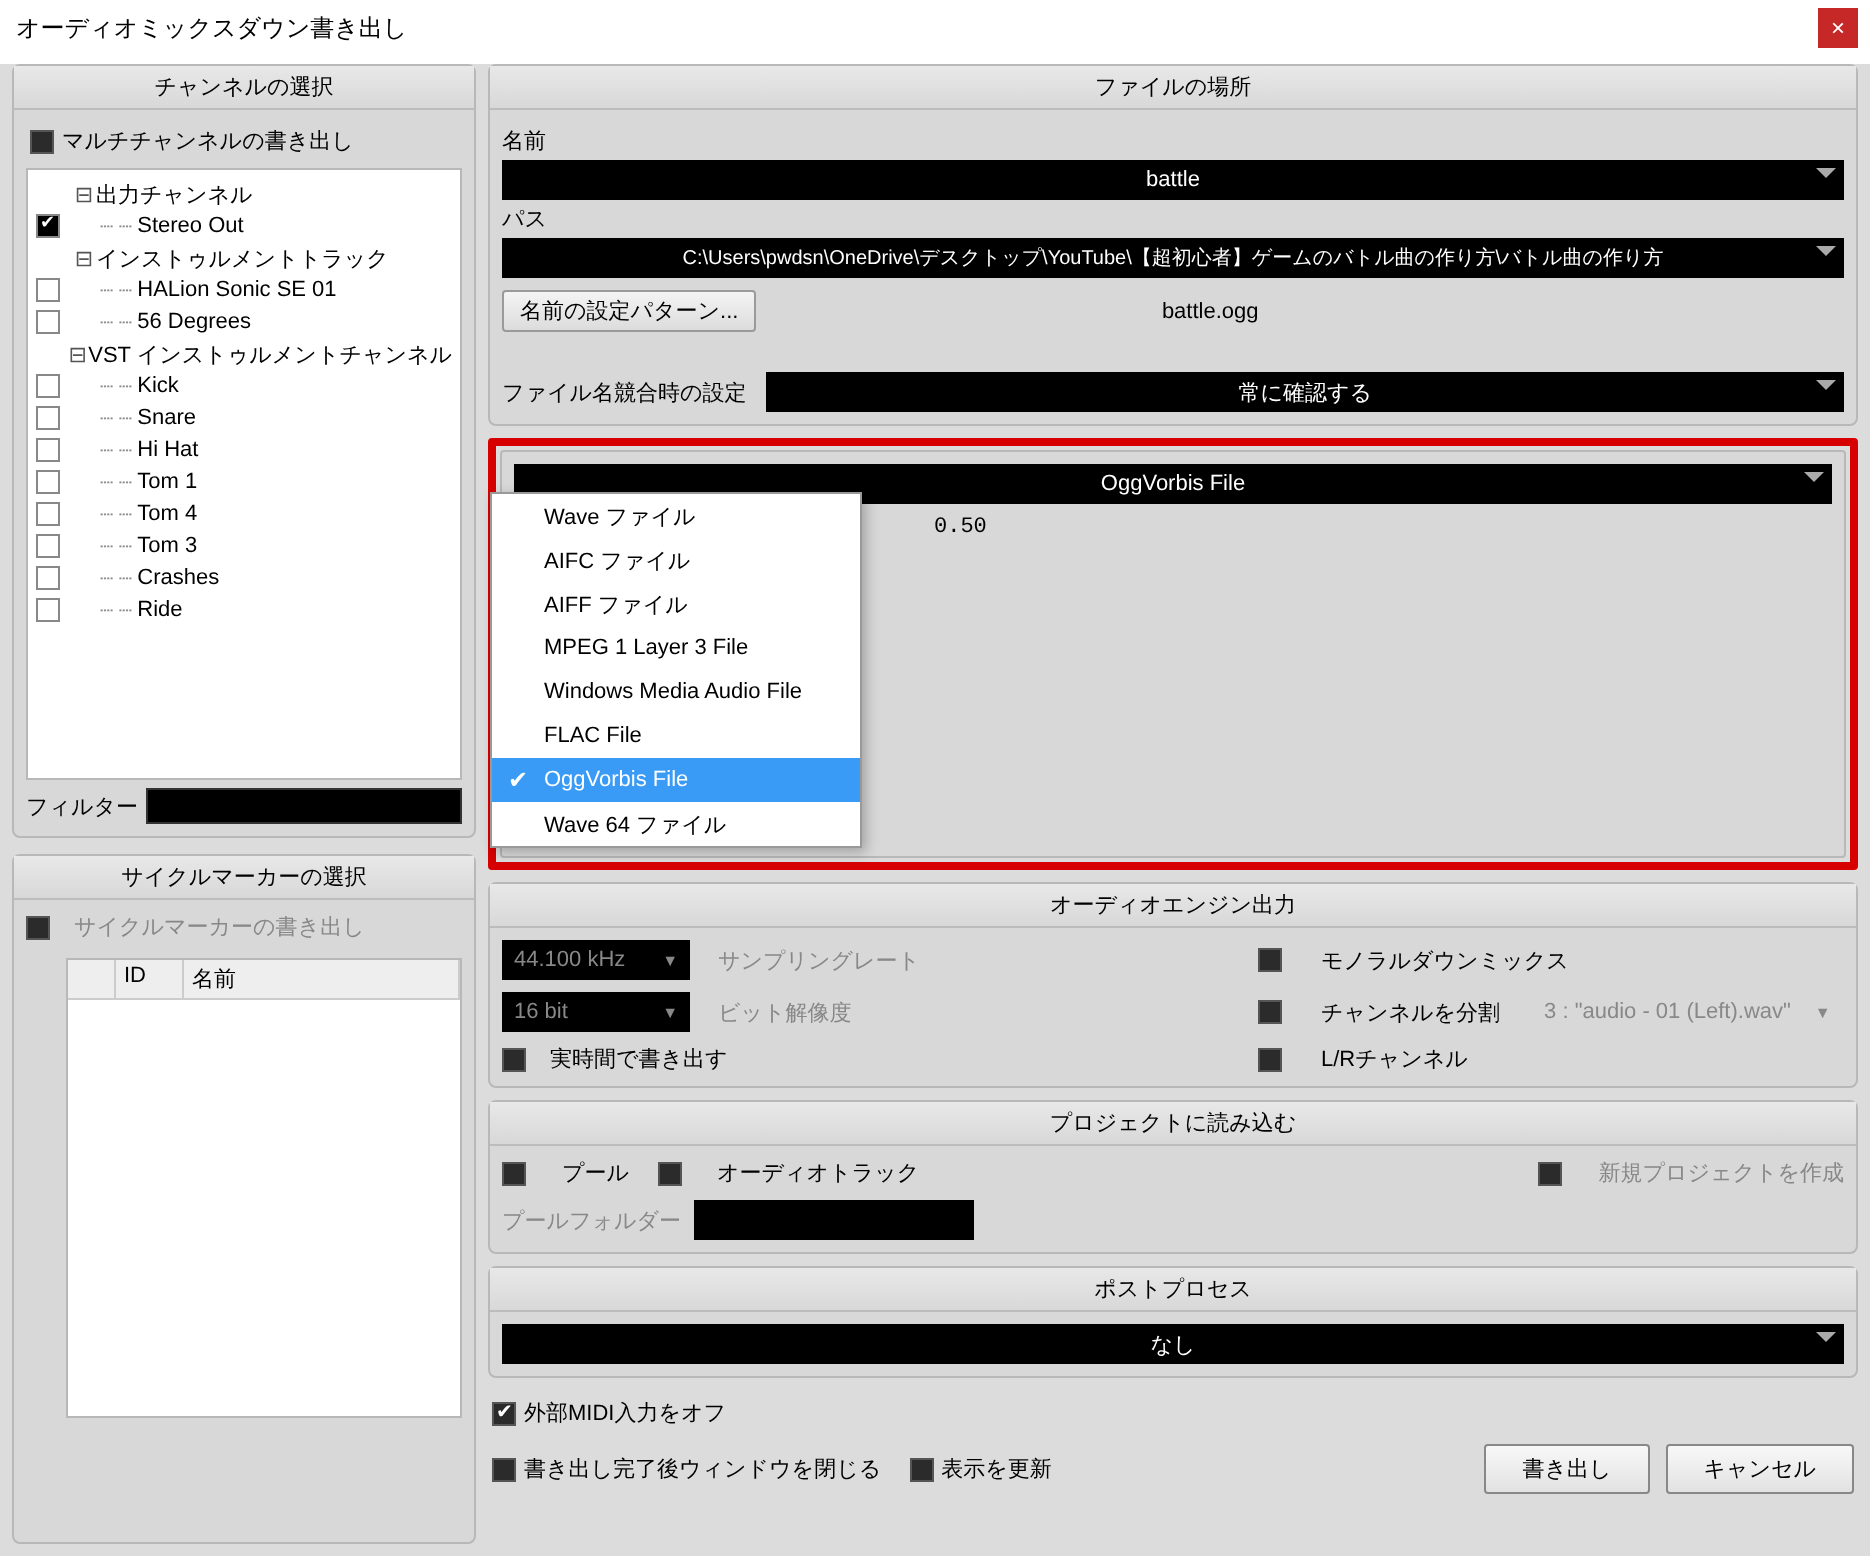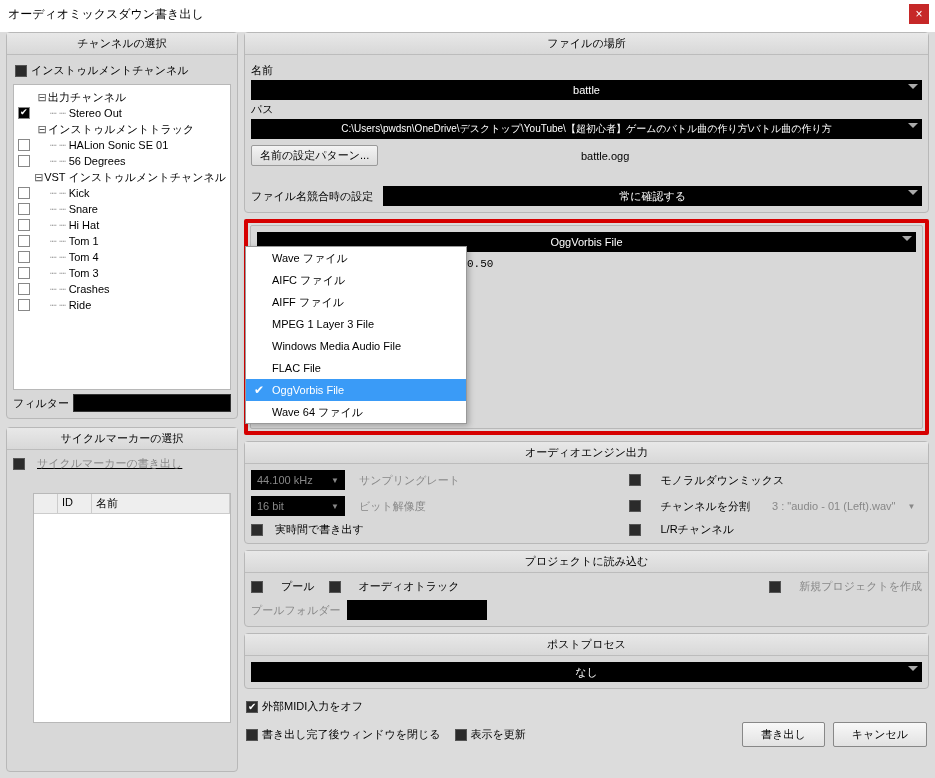--- a/index.html
+++ b/index.html
@@ -50,21 +50,21 @@
 .btn-gray { background:linear-gradient(#f4f4f4,#dcdcdc); border:1px solid #9a9a9a; padding:3px 10px; border-radius:2px; cursor:pointer; }
 .btn-gray.small{ padding:2px 8px; }
 
 .row { display:flex; align-items:center; gap:8px; }
 .row.between { justify-content:space-between; }
 
 .file-format-panel { border:4px solid #d60000; border-radius:2px; padding:2px; }
 .format-dropdown { position:relative; }
 
 .dropdown-menu {
-  position:absolute; top:20px; left:-6px; width:222px; background:#fff;
+  position:absolute; top:20px; left:-6px; width:186px; background:#fff;
   border:1px solid #999; box-shadow:2px 2px 6px rgba(0,0,0,.25);
   z-index:50;
 }
 .dropdown-item { height:22px; display:flex; align-items:center; padding:0 10px 0 26px; position:relative; cursor:pointer; }
 .dropdown-item.selected { background:#3a9bf7; color:#fff; }
 .dropdown-item .tick { position:absolute; left:8px; color:#1a5fb4; font-size:12px; }
 .dropdown-item.selected .tick { color:#fff; }
 
 .quality-peek { color:#000;font-family:Liberation Mono, monospace; }
 
@@ -91,21 +91,21 @@
 </div>
 
 <div class="main">
 
   <div class="left-col">
     <div class="panel">
       <div class="panel-header">チャンネルの選択</div>
       <div class="panel-body">
         <div class="multich-row">
           <span class="chk dark"></span>
-          <span>インストゥルメントチャンネル</span>
+          <span>マルチチャンネルの書き出し</span>
         </div>
         <div class="tree" id="tree">
             <div class="tree-row">
               <span style="width:18px;display:inline-block"></span>
               <span class="ind0"></span>
               <span class="tw">⊟</span> 
               <span class="tree-label">出力チャンネル</span>
             </div>
             <div class="tree-row">
               <span class="tree-chk checked"></span>
@@ -200,21 +200,21 @@
         <div class="filter-row">
           <span>フィルター</span>
           <div class="filter-input"></div>
         </div>
       </div>
     </div>
 
     <div class="panel cycle-panel" style="flex:1">
       <div class="panel-header">サイクルマーカーの選択</div>
       <div class="panel-body">
-        <div class="row" style="margin-bottom:22px;text-decoration:underline;">
+        <div class="row" style="margin-bottom:8px;">
           <span class="chk dark"></span>
           <span style="color:#888">サイクルマーカーの書き出し</span>
         </div>
         <div class="list">
           <div class="list-header">
             <div class="lh-chk"></div>
             <div class="lh-id">ID</div>
             <div class="lh-name">名前</div>
           </div>
         </div>

